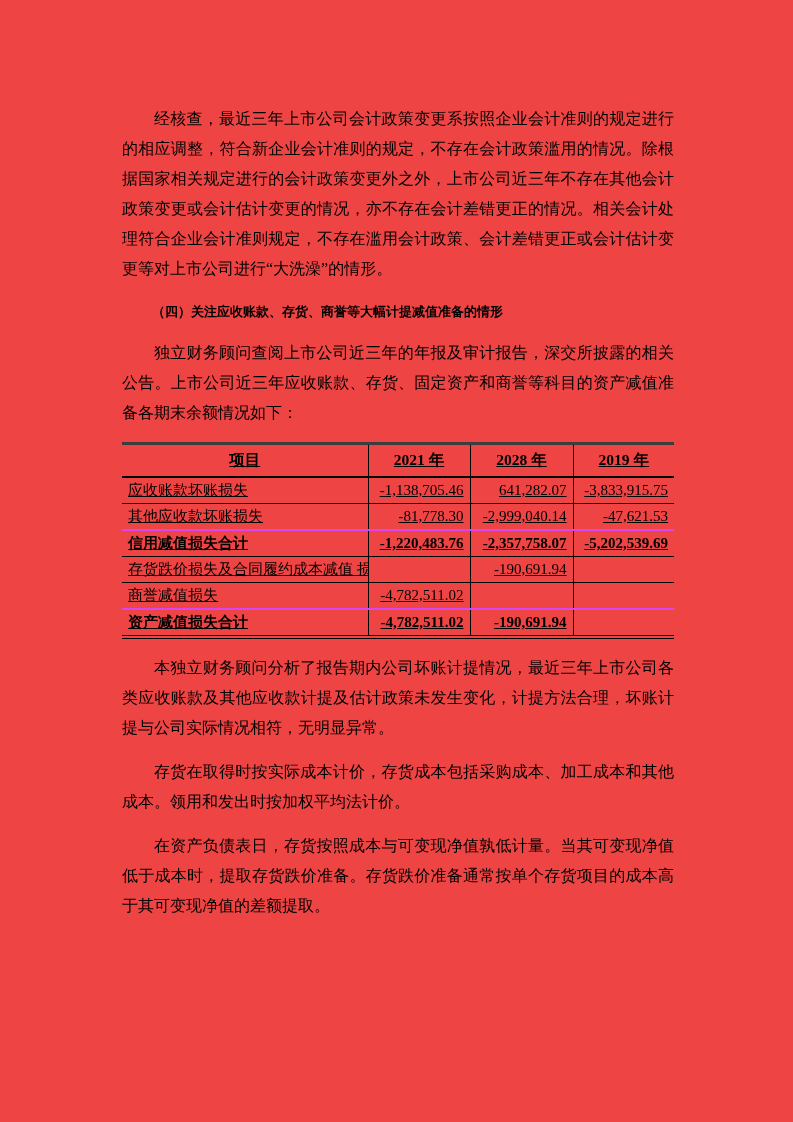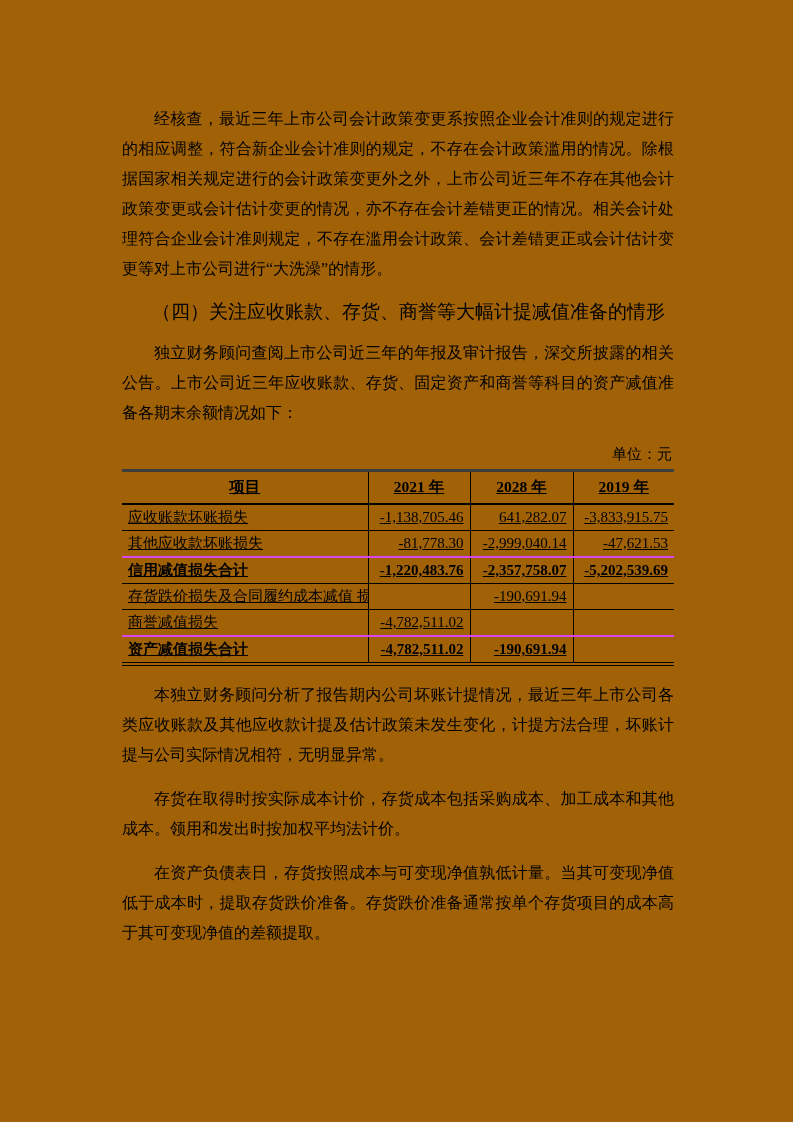--- a/index.html
+++ b/index.html
@@ -1,39 +1,39 @@
 <!DOCTYPE html>
 <html><head>
 <meta charset="utf-8">
 <style>
   html, body { margin: 0; padding: 0; background: #ffffff; }
   .page {
     position: relative;
     width: 793px;
     height: 1122px;
     margin: 0 auto;
-    background: #a16207;
+    background: #ef4444;
     box-sizing: border-box;
     padding: 104px 119px 0 122px;
     font-family: "Liberation Serif", "DejaVu Serif", serif;
     color: #000000;
     overflow: hidden;
   }
   .body-para {
     font-size: 16px;
     line-height: 30px;
     text-align: justify;
     text-indent: 32px;
     margin: 0 0 14px 0;
     word-break: break-all;
   }
   .section-heading {
-    font-size: 19px;
+    font-size: 13px;
     line-height: 28px;
-    font-weight: normal;
+    font-weight: bold;
     text-indent: 30px;
     margin: 12px 0 12px 0;
   }
   .unit-label {
     font-size: 15px;
     line-height: 24px;
     text-align: right;
     margin: 0 2px 3px 0;
   }
   table.fin-table {
@@ -73,21 +73,20 @@
 <body>
 
 <div class="page">
 
   <p class="body-para">经核查，最近三年上市公司会计政策变更系按照企业会计准则的规定进行的相应调整，符合新企业会计准则的规定，不存在会计政策滥用的情况。除根据国家相关规定进行的会计政策变更外之外，上市公司近三年不存在其他会计政策变更或会计估计变更的情况，亦不存在会计差错更正的情况。相关会计处理符合企业会计准则规定，不存在滥用会计政策、会计差错更正或会计估计变更等对上市公司进行“大洗澡”的情形。</p>
 
   <h3 class="section-heading">（四）关注应收账款、存货、商誉等大幅计提减值准备的情形</h3>
 
   <p class="body-para">独立财务顾问查阅上市公司近三年的年报及审计报告，深交所披露的相关公告。上市公司近三年应收账款、存货、固定资产和商誉等科目的资产减值准备各期末余额情况如下：</p>
 
-  <div class="unit-label">单位：元</div>
 
   <table class="fin-table">
     <colgroup>
       <col style="width:246px">
       <col style="width:102px">
       <col style="width:103px">
       <col style="width:101px">
     </colgroup>
     <thead>
       <tr>

